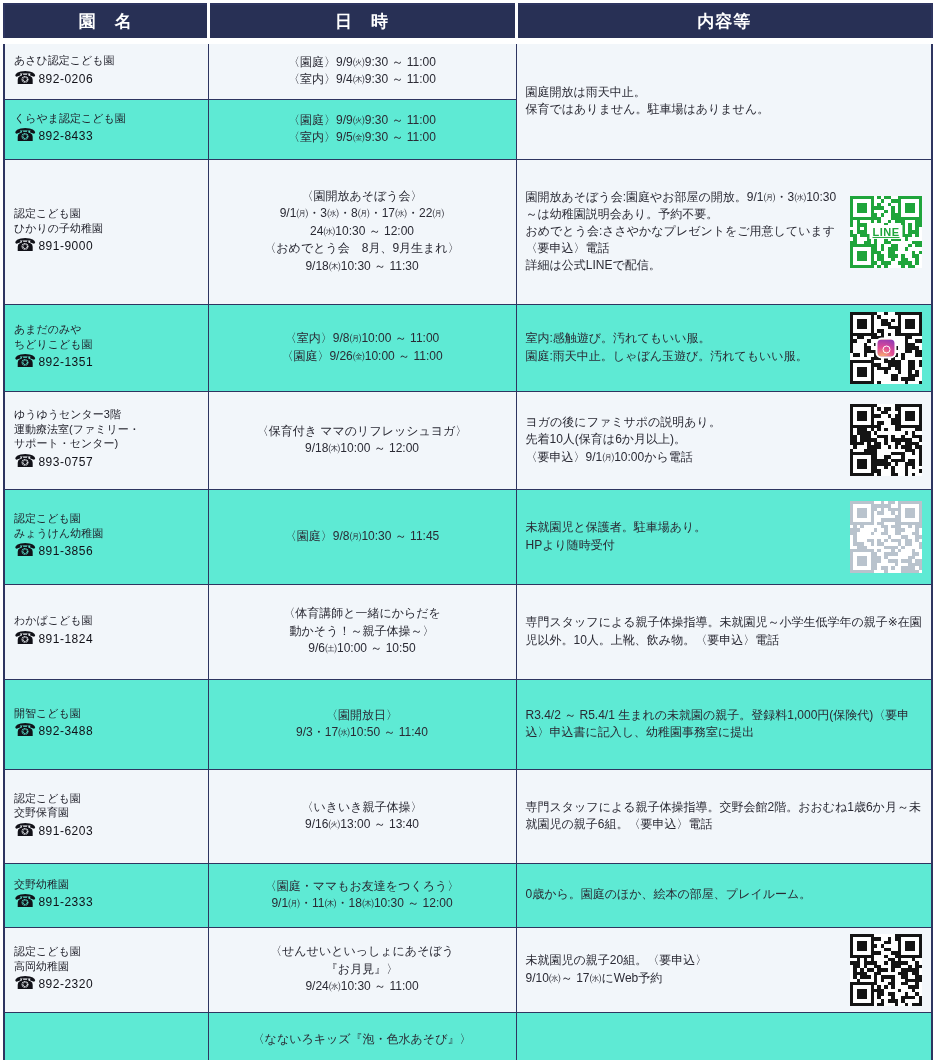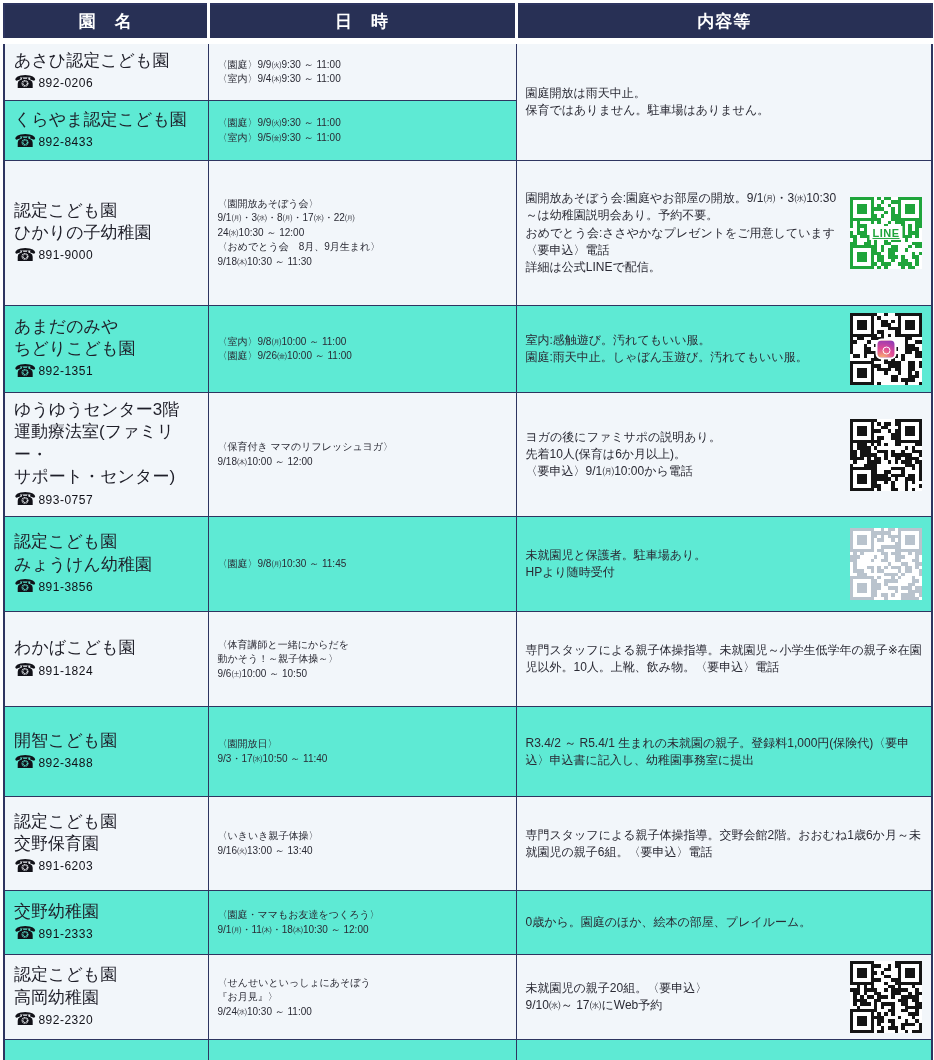--- a/index.html
+++ b/index.html
@@ -44,25 +44,25 @@
   tbody tr:nth-child(4)  td{height:87px;}
   tbody tr:nth-child(5)  td{height:98px;}
   tbody tr:nth-child(6)  td{height:95px;}
   tbody tr:nth-child(7)  td{height:95px;}
   tbody tr:nth-child(8)  td{height:90px;}
   tbody tr:nth-child(9)  td{height:94px;}
   tbody tr:nth-child(10) td{height:64px;}
   tbody tr:nth-child(11) td{height:80px;}
   tbody tr:nth-child(12) td{height:56px;}
 
-  .name-line{font-size:17px;line-height:1.32;color:#1E1E28;}
+  .name-line{font-size:11px;line-height:1.32;color:#1E1E28;}
   .phone-line{display:flex;align-items:center;gap:2px;}
   .phone-ico{font-size:18px;color:#111118;line-height:1.2;}
   .phone-num{font-size:12px;color:#111118;letter-spacing:0.5px;}
-  .dt-line{font-size:10px;line-height:1.45;color:#2A2A34;}
+  .dt-line{font-size:12px;line-height:1.45;color:#2A2A34;text-align:center;}
   .content-flex{display:flex;align-items:center;justify-content:space-between;gap:8px;}
   .content-text{flex:1 1 auto;min-width:0;}
   .content-line{font-size:12px;line-height:1.42;color:#2A2A34;}
 
   .qr{
     position:relative;
     width:72px;height:72px;
     flex:0 0 auto;
     background:#ffffff;
     align-self:center;

